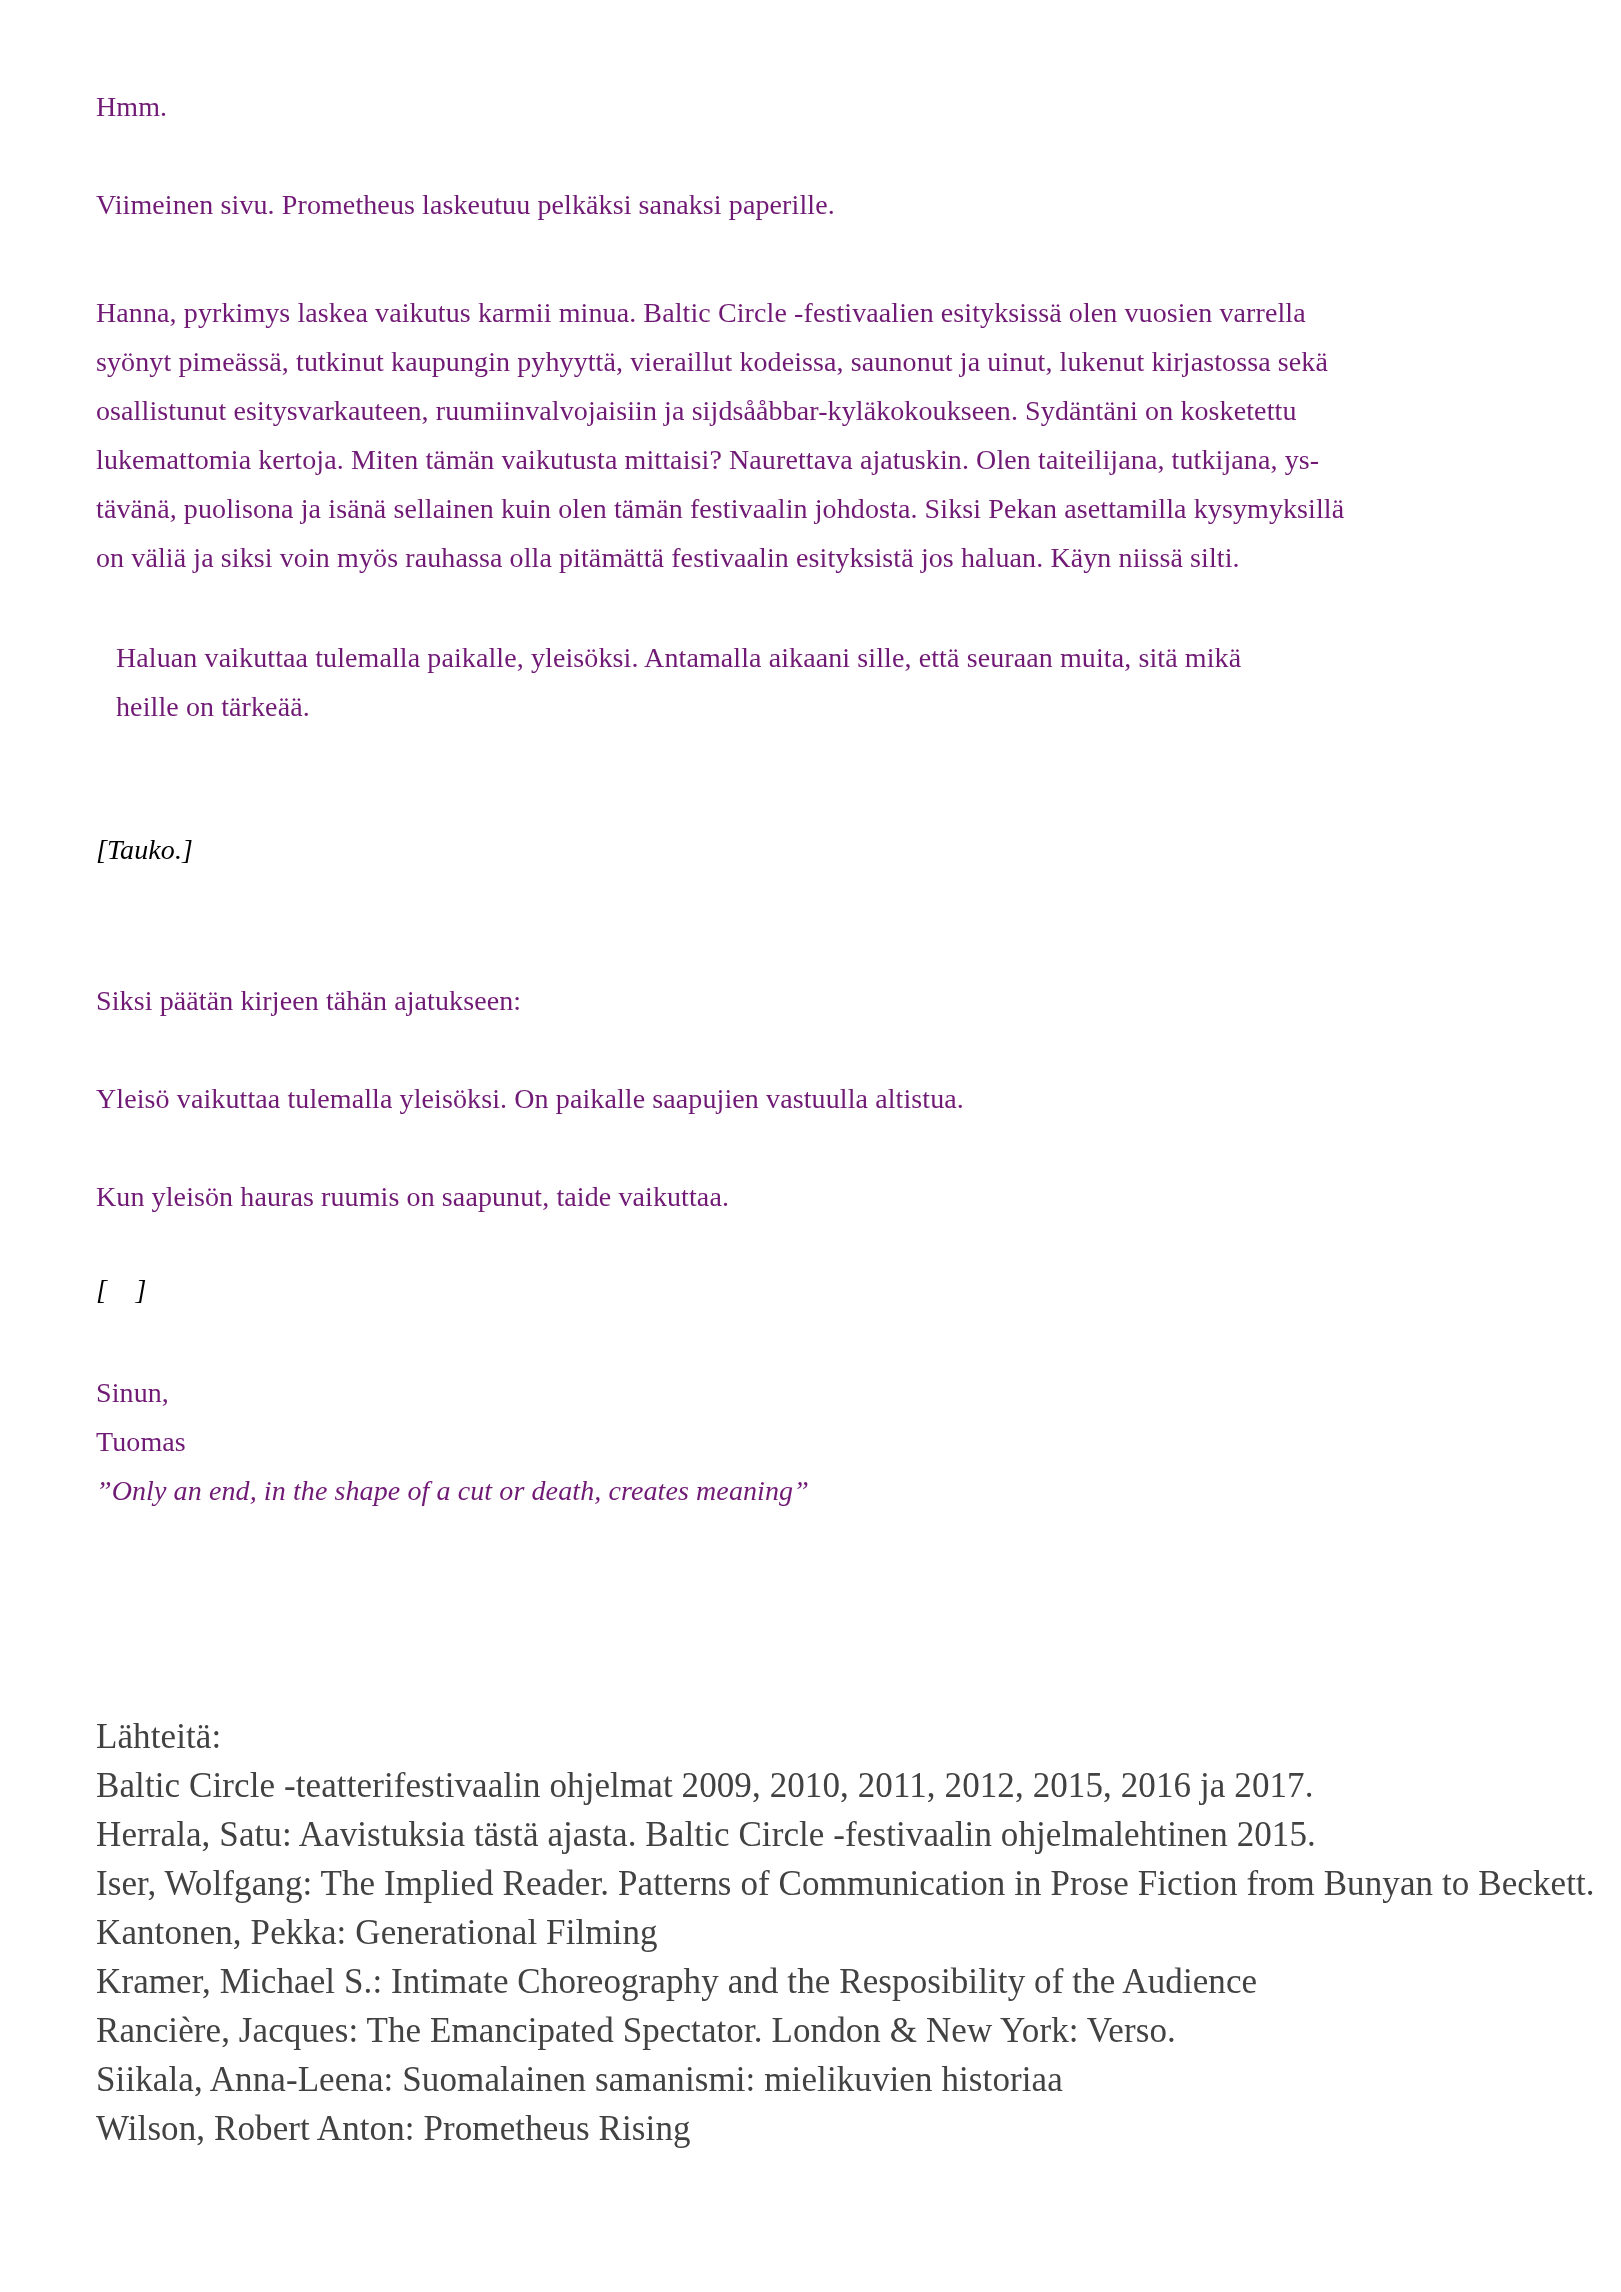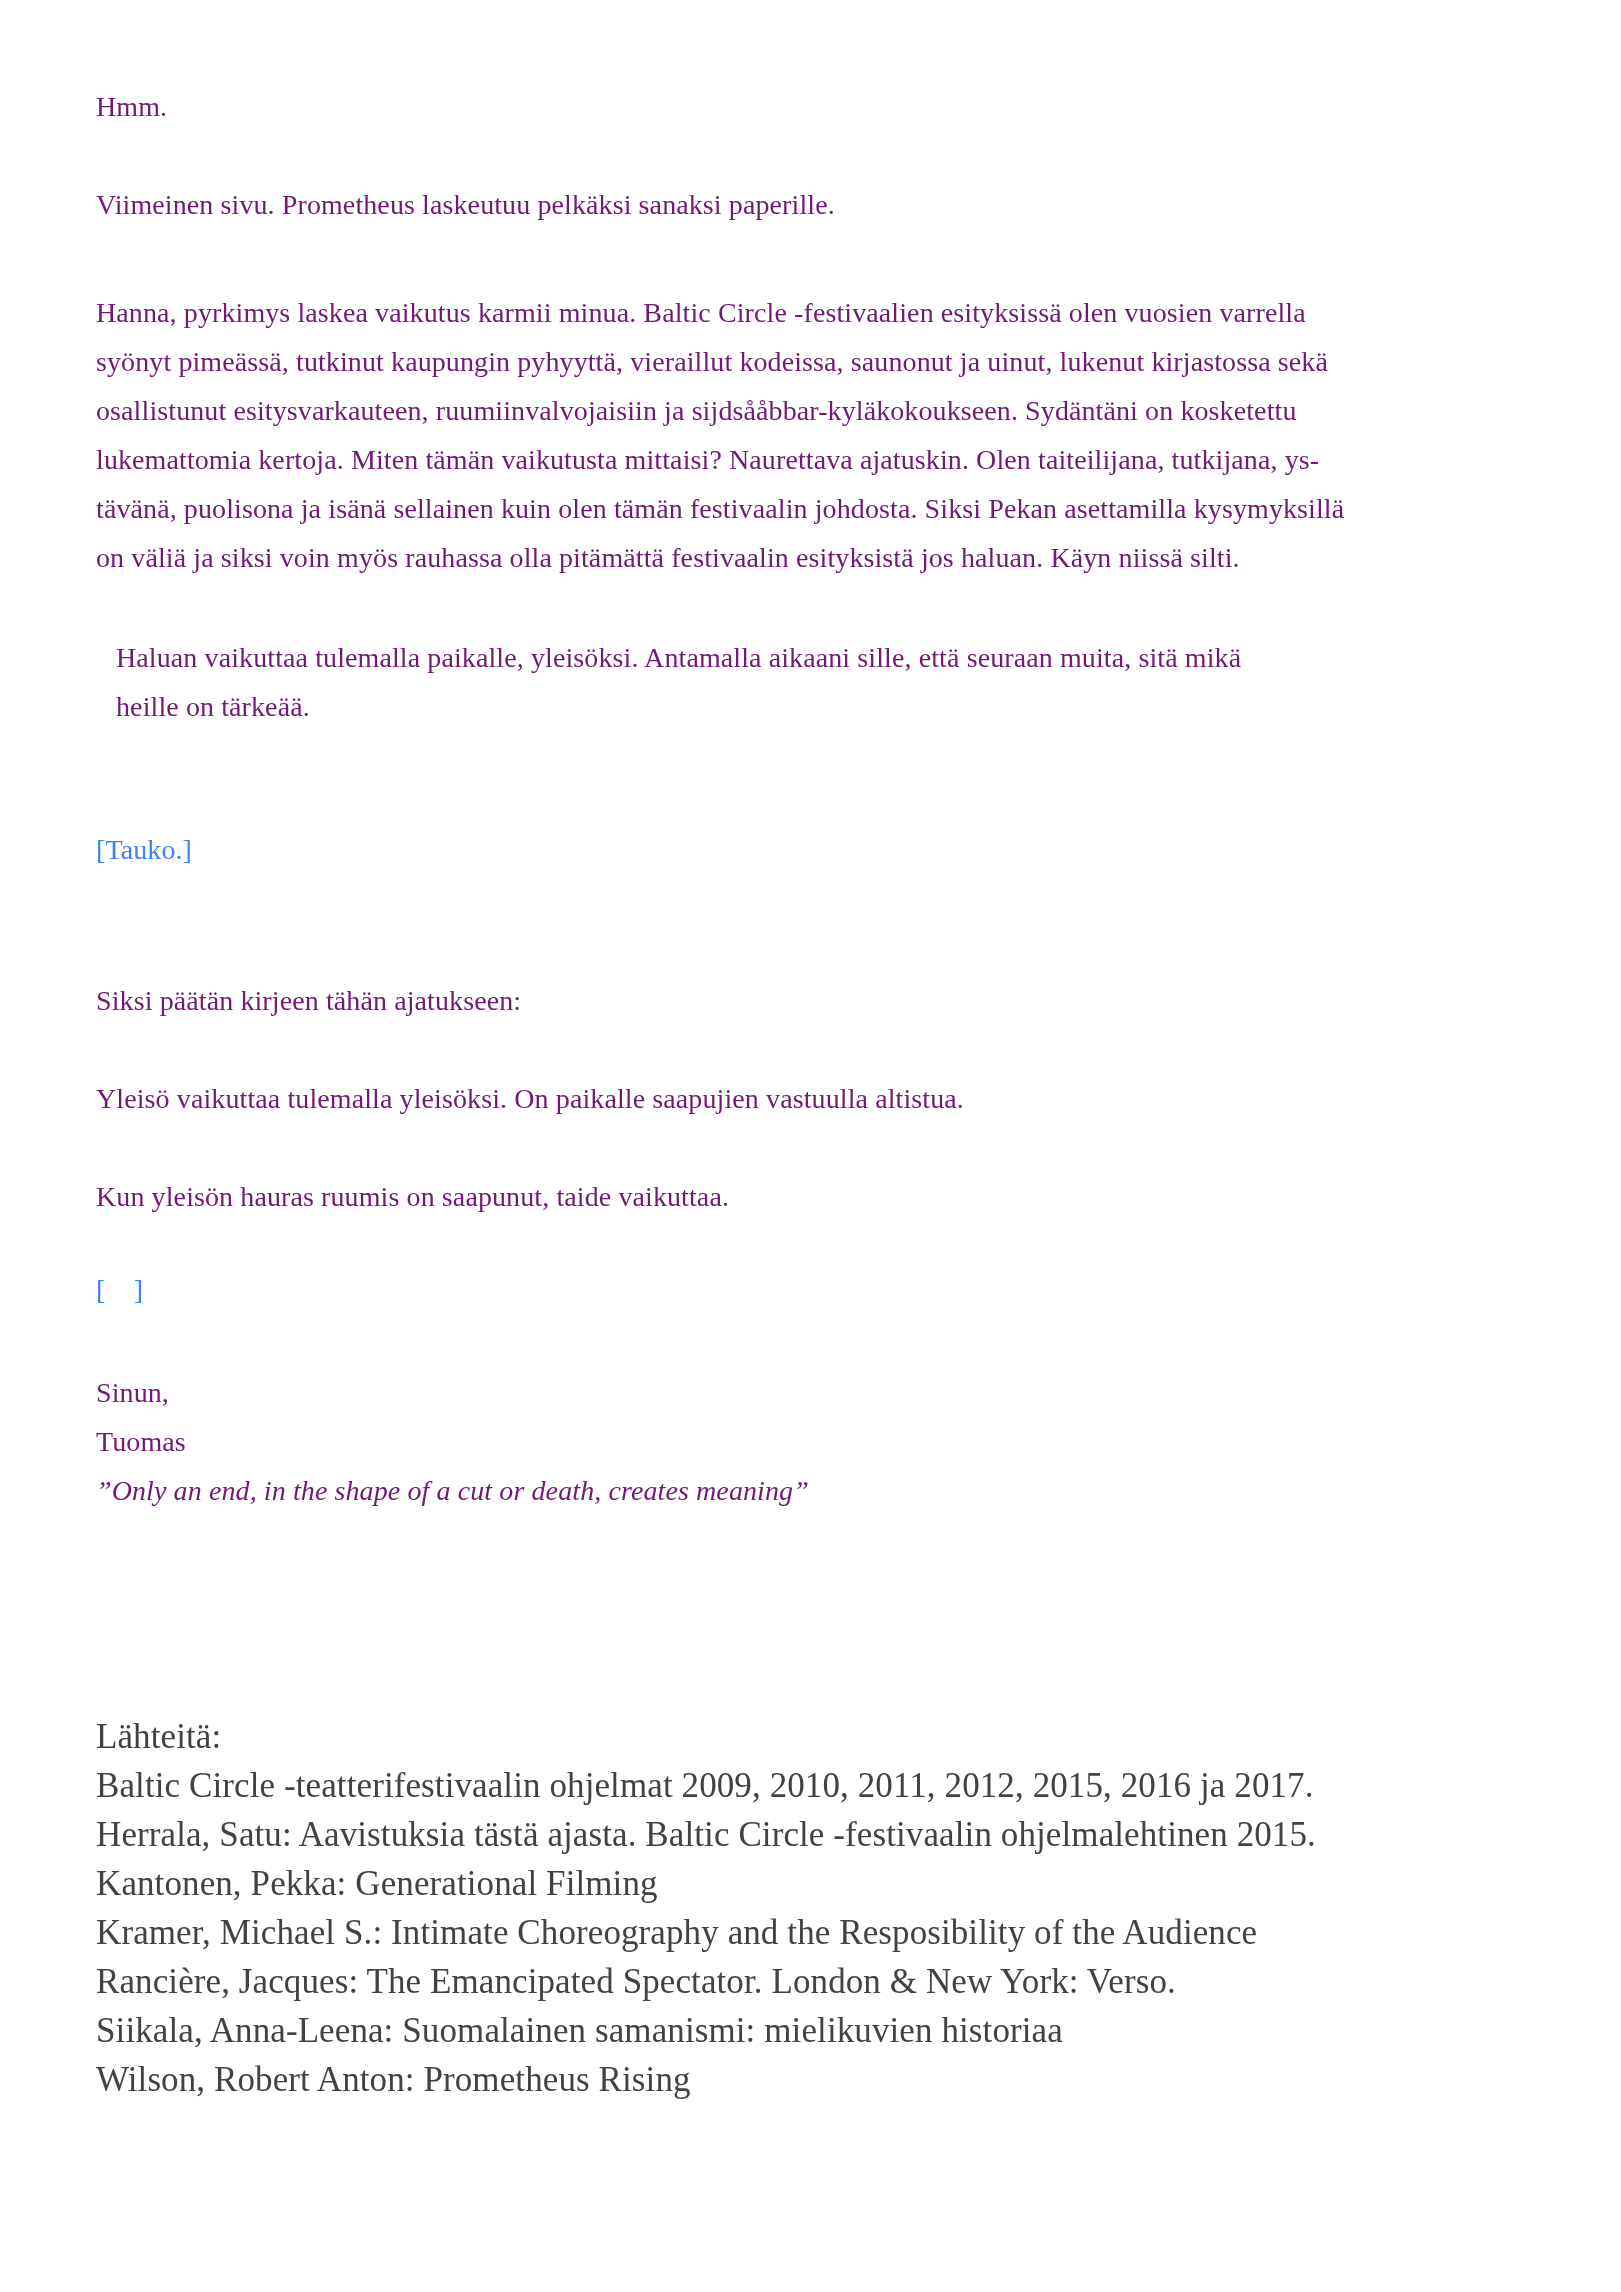--- a/index.html
+++ b/index.html
@@ -21,21 +21,22 @@
   }
   .line {
     white-space: pre;
     font-size: 28px;
     line-height: 49px;
     color: #701a75;
     letter-spacing: 0.1px;
   }
   .red .line,
   .line.red {
-    color: #3b82f6;
+    color: #000000;
+    font-style: italic;
   }
   .quote-line {
     font-style: italic;
   }
   .refs .line {
     font-size: 35px;
     color: #424242;
   }
   .mt45  { margin-top: 44px; }
   .mt50  { margin-top: 49px; }
@@ -97,20 +98,21 @@
     <div class="mt55">
       <div class="line">Sinun,</div>
       <div class="line">Tuomas</div>
       <div class="line quote-line">”Only an end, in the shape of a cut or death, creates meaning”</div>
     </div>
 
     <div class="mt201 refs">
       <div class="line">Lähteitä:</div>
       <div class="line">Baltic Circle -teatterifestivaalin ohjelmat 2009, 2010, 2011, 2012, 2015, 2016 ja 2017.</div>
       <div class="line">Herrala, Satu: Aavistuksia tästä ajasta. Baltic Circle -festivaalin ohjelmalehtinen 2015.</div>
+      <div class="line">Iser, Wolfgang: The Implied Reader. Patterns of Communication in Prose Fiction from Bunyan to Beckett.</div>
       <div class="line">Kantonen, Pekka: Generational Filming</div>
       <div class="line">Kramer, Michael S.: Intimate Choreography and the Resposibility of the Audience</div>
       <div class="line">Rancière, Jacques: The Emancipated Spectator. London &amp; New York: Verso.</div>
       <div class="line">Siikala, Anna-Leena: Suomalainen samanismi: mielikuvien historiaa</div>
       <div class="line">Wilson, Robert Anton: Prometheus Rising</div>
     </div>
 
   </div>
 </div>
 

